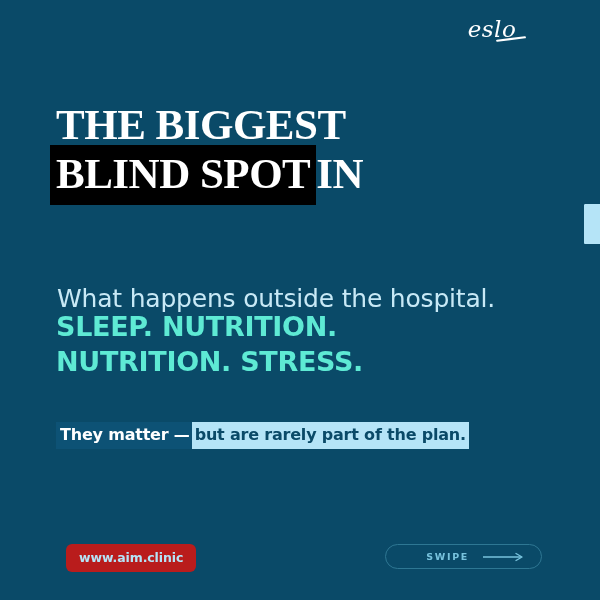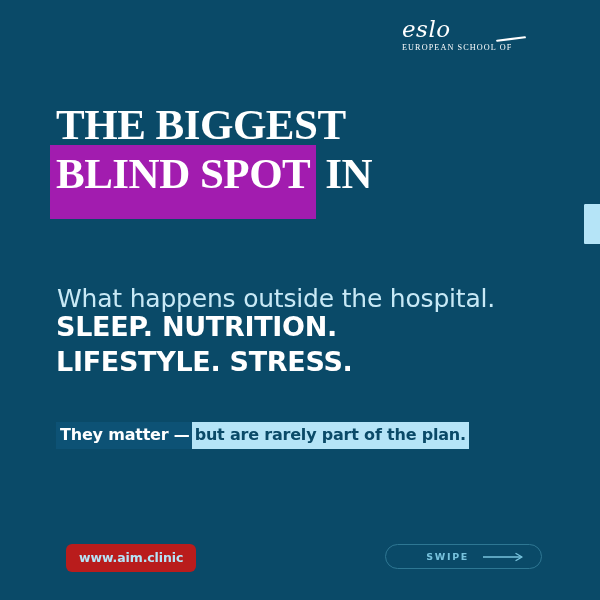--- a/index.html
+++ b/index.html
@@ -22,21 +22,21 @@
     box-sizing: border-box;
     overflow: hidden;
   }
 
   
   .brand {
     position: absolute;
     top: 18px;
     right: 18px;
     width: 180px;
-    text-align: left;
+    text-align: center;
     color: #ffffff;
     line-height: 1;
   }
   .brand-script {
     font-family: "DejaVu Serif", serif;
     font-style: italic;
     font-size: 23px;
     letter-spacing: 0.5px;
     color: #ffffff;
     display: block;
@@ -96,26 +96,26 @@
     letter-spacing: -0.5px;
     color: #ffffff;
     white-space: nowrap;
     margin: 0 0 6px 0;
     display: block;
   }
   .hl-line.l2 {
     margin-left: -6px;
   }
   .hl-mark {
-    background: #a21caf;
-    padding: 5px 6px 22px 6px;
+    background: #000000;
+    padding: 5px 6px 8px 6px;
     color: #ffffff;
   }
   .hl-after {
-    padding-left: 9px;
+    padding-left: 0;
   }
 
   
   .subtitle {
     position: absolute;
     left: 57px;
     top: 254px;
     font-family: "DejaVu Sans", sans-serif;
     font-size: 25px;
     font-weight: normal;
@@ -131,21 +131,21 @@
     left: 56px;
     top: 310px;
     width: 520px;
   }
   .pillar-line {
     font-family: "DejaVu Sans", sans-serif;
     font-weight: bold;
     font-size: 27px;
     line-height: 1.28;
     letter-spacing: -0.3px;
-    color: #ffffff;
+    color: #5eead4;
     white-space: nowrap;
     display: block;
   }
 
   
   .closing {
     position: absolute;
     left: 56px;
     top: 424px;
     width: 500px;
@@ -213,36 +213,35 @@
   }
 </style>
 </head>
 <body>
 
 <div class="slide">
 
   <div class="brand">
     <span class="brand-script">eslo</span>
     <span class="brand-words">
-      <span class="wline">EUROPEAN SCHOOL OF</span>
     </span>
   </div>
 
   <div class="edge-tab"></div>
 
   <div class="headline">
     <span class="hl-line">THE BIGGEST</span>
     <span class="hl-line l2"><span class="hl-mark">BLIND SPOT</span><span class="hl-after">IN</span></span>
   </div>
 
   <div class="subtitle">What happens outside the hospital.</div>
 
   <div class="pillars">
     <span class="pillar-line">SLEEP. NUTRITION.</span>
-    <span class="pillar-line">LIFESTYLE. STRESS.</span>
+    <span class="pillar-line">NUTRITION. STRESS.</span>
   </div>
 
   <div class="closing"><span class="cl-soft">They matter —</span><span class="cl-strong">but are rarely part of the plan.</span></div>
 
   <div class="site-pill">www.aim.clinic</div>
 
   <div class="swipe-pill">
     <span class="swipe-label">SWIPE</span>
     <span>
       <svg class="swipe-arrow" viewBox="0 0 44 10" xmlns="http://www.w3.org/2000/svg">

